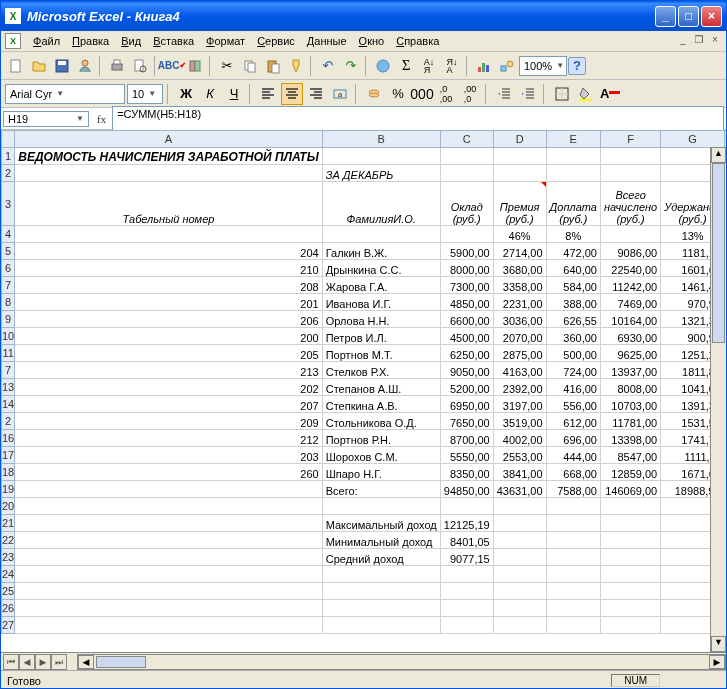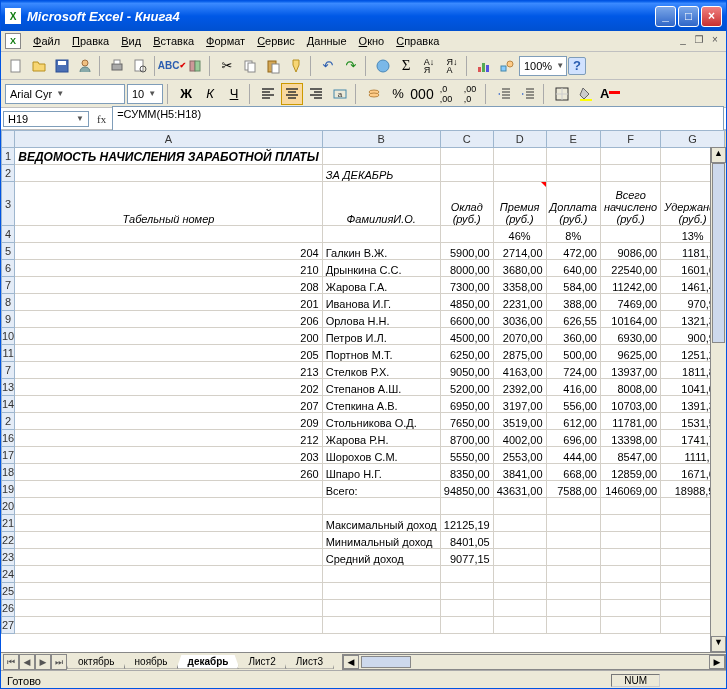--- a/index.html
+++ b/index.html
@@ -448,21 +448,21 @@
             <td class="right">7650,00</td>
             <td class="right">3519,00</td>
             <td class="right">612,00</td>
             <td class="right">11781,00</td>
             <td class="right">1531,53</td>
             <td class="right green">10249,47</td>
           </tr>
           <tr>
             <th class="rh">16</th>
             <td class="right">212</td>
-            <td class="">Жарова Р.Н.</td>
+            <td class="">Портнов Р.Н.</td>
             <td class="right">8700,00</td>
             <td class="right">4002,00</td>
             <td class="right">696,00</td>
             <td class="right">13398,00</td>
             <td class="right">1741,74</td>
             <td class="right green">11656,26</td>
           </tr>
           <tr>
             <th class="rh">17</th>
             <td class="right">203</td>
@@ -594,27 +594,20 @@
       <div class="arr">▼</div>
     </div>
   </div>
   <div class="sheettabs">
     <div class="tabnav">
       <span>⏮</span>
       <span>◀</span>
       <span>▶</span>
       <span>⏭</span>
     </div>
-    <div id="tabslot" style="display:flex">
-        <div class="stab">октябрь</div>
-        <div class="stab">ноябрь</div>
-        <div class="stab active">декабрь</div>
-        <div class="stab">Лист2</div>
-        <div class="stab">Лист3</div>
-      </div>
     <div class="hscroll">
       <div class="arr">◀</div>
       <div class="thumb"></div>
       <div style="flex:1"></div>
       <div class="arr">▶</div>
     </div>
   </div>
 </div>
 
 <div class="statusbar">

